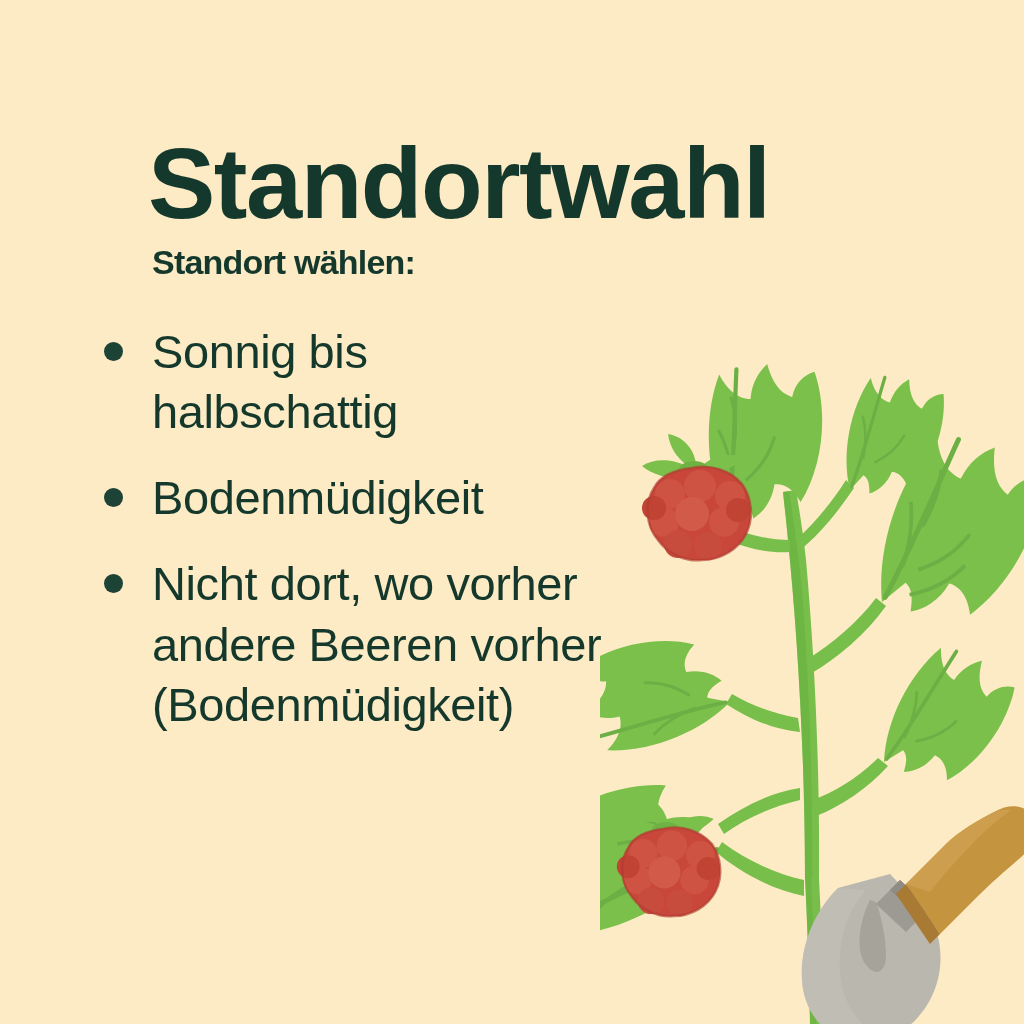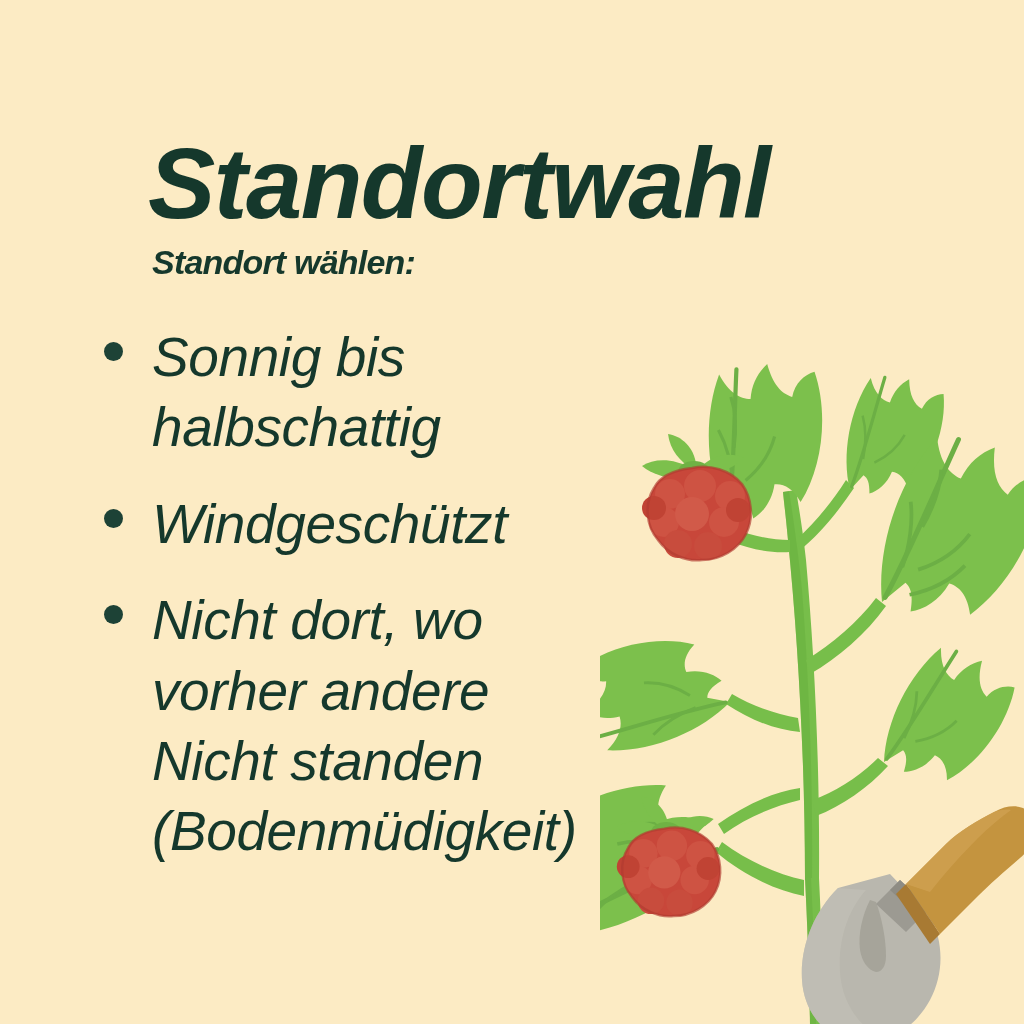--- a/index.html
+++ b/index.html
@@ -18,21 +18,20 @@
     -webkit-font-smoothing: antialiased;
   }
 
   
   #text-col {
     position: absolute;
     left: 0;
     top: 0;
     width: 640px;
     height: 828px;
-    font-style: italic;
   }
 
   #page-title {
     position: absolute;
     left: 148px;
     top: 62px;
     font-size: 101px;
     font-weight: 700;
     letter-spacing: -1.5px;
     color: #15382C;
@@ -59,21 +58,21 @@
     width: 520px;
     list-style: none;
     margin: 0;
     padding: 0;
   }
   .bullet-item {
     position: relative;
     padding-left: 56px;
     margin-bottom: 26px;
     color: #15382C;
-    font-size: 55px;
+    font-size: 47px;
     font-weight: 400;
     line-height: 1.28;
     letter-spacing: -0.4px;
   }
   .bullet-dot {
     position: absolute;
     left: 8px;
     top: 20px;
     width: 19px;
     height: 19px;
@@ -103,25 +102,25 @@
 
     <h2 id="subtitle">Standort wählen:</h2>
 
     <ul id="bullet-list">
       <li class="bullet-item">
         <span class="bullet-dot"></span>
         <span class="bullet-text">Sonnig bis halbschattig</span>
       </li>
       <li class="bullet-item">
         <span class="bullet-dot"></span>
-        <span class="bullet-text">Windgeschützt</span>
+        <span class="bullet-text">Bodenmüdigkeit</span>
       </li>
       <li class="bullet-item">
         <span class="bullet-dot"></span>
-        <span class="bullet-text">Nicht dort, wo vorher andere Nicht standen (Bodenmüdigkeit)</span>
+        <span class="bullet-text">Nicht dort, wo vorher andere Beeren vorher (Bodenmüdigkeit)</span>
       </li>
     </ul>
 
   </div>
 
   <div id="illustration">
     <svg width="440" height="784" viewBox="0 0 440 784" xmlns="http://www.w3.org/2000/svg">
 
       <defs>
         <g id="leafShape">

